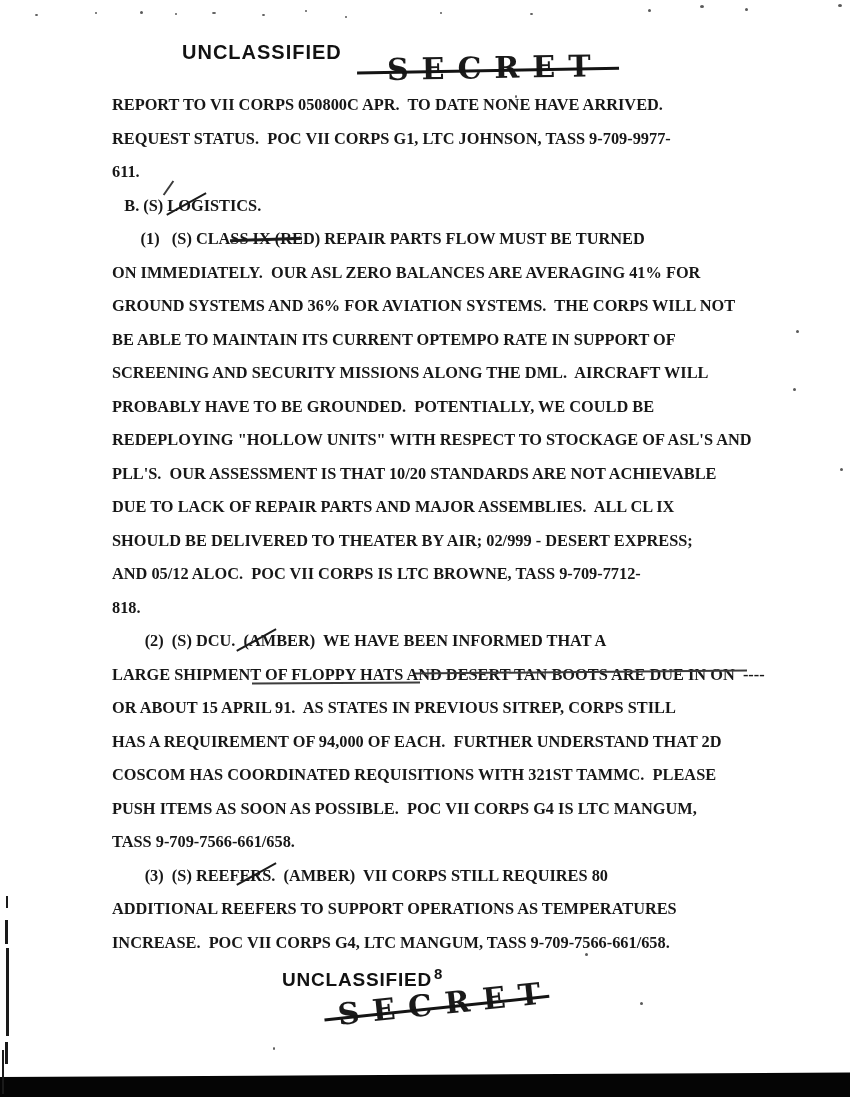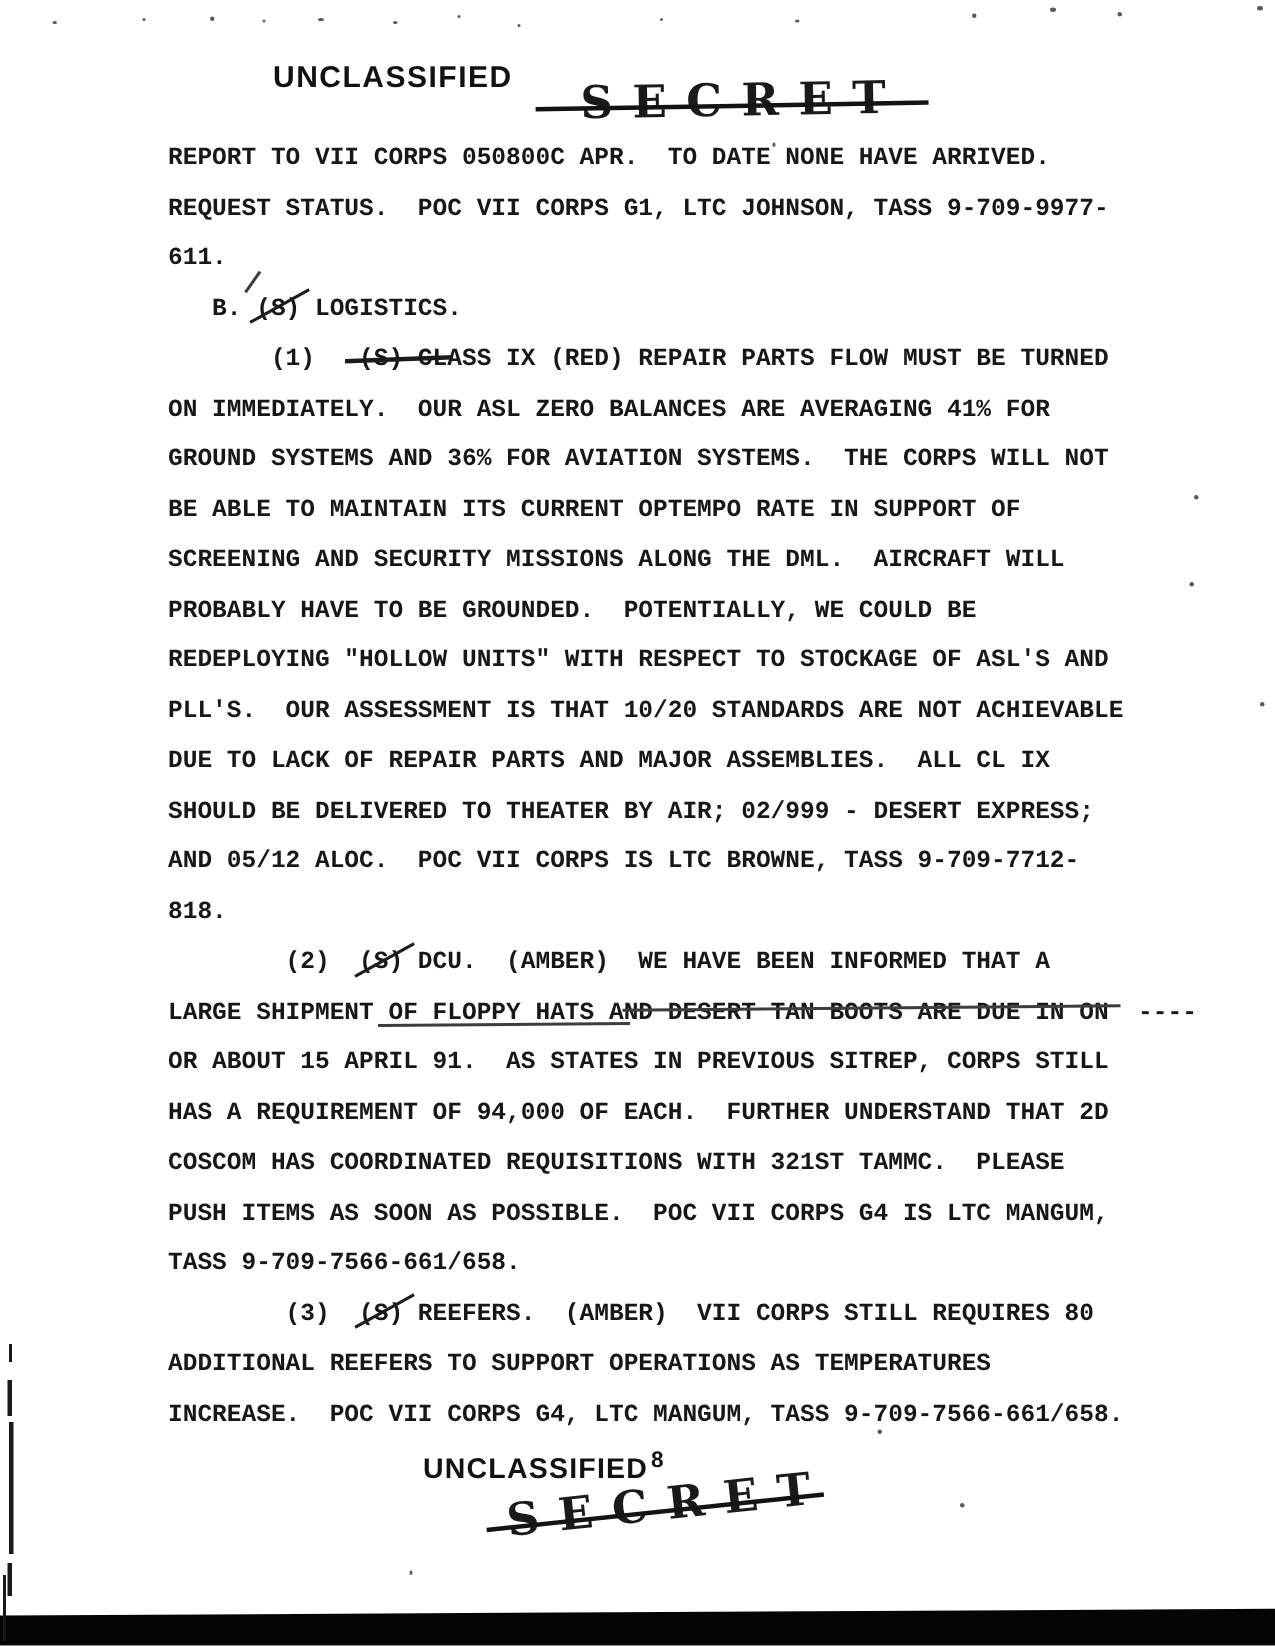--- a/index.html
+++ b/index.html
@@ -8,21 +8,21 @@
     position:relative;
     width:850px;height:1097px;
     margin:0 auto;
     background:#ffffff;
     overflow:hidden;
     font-family:"Liberation Mono", monospace;
   }
   
   .doc-body{
     position:absolute;left:112px;top:88px;
-    font-family:Liberation Mono, monospace;
+    font-family:Liberation Serif, serif;
     font-size:16.34px;
     font-weight:bold;
     line-height:33.5px;
     color:#171717;
     white-space:pre;
     letter-spacing:0;
   }
   .doc-body .line{height:33.5px;}
   
   .banner-top{

